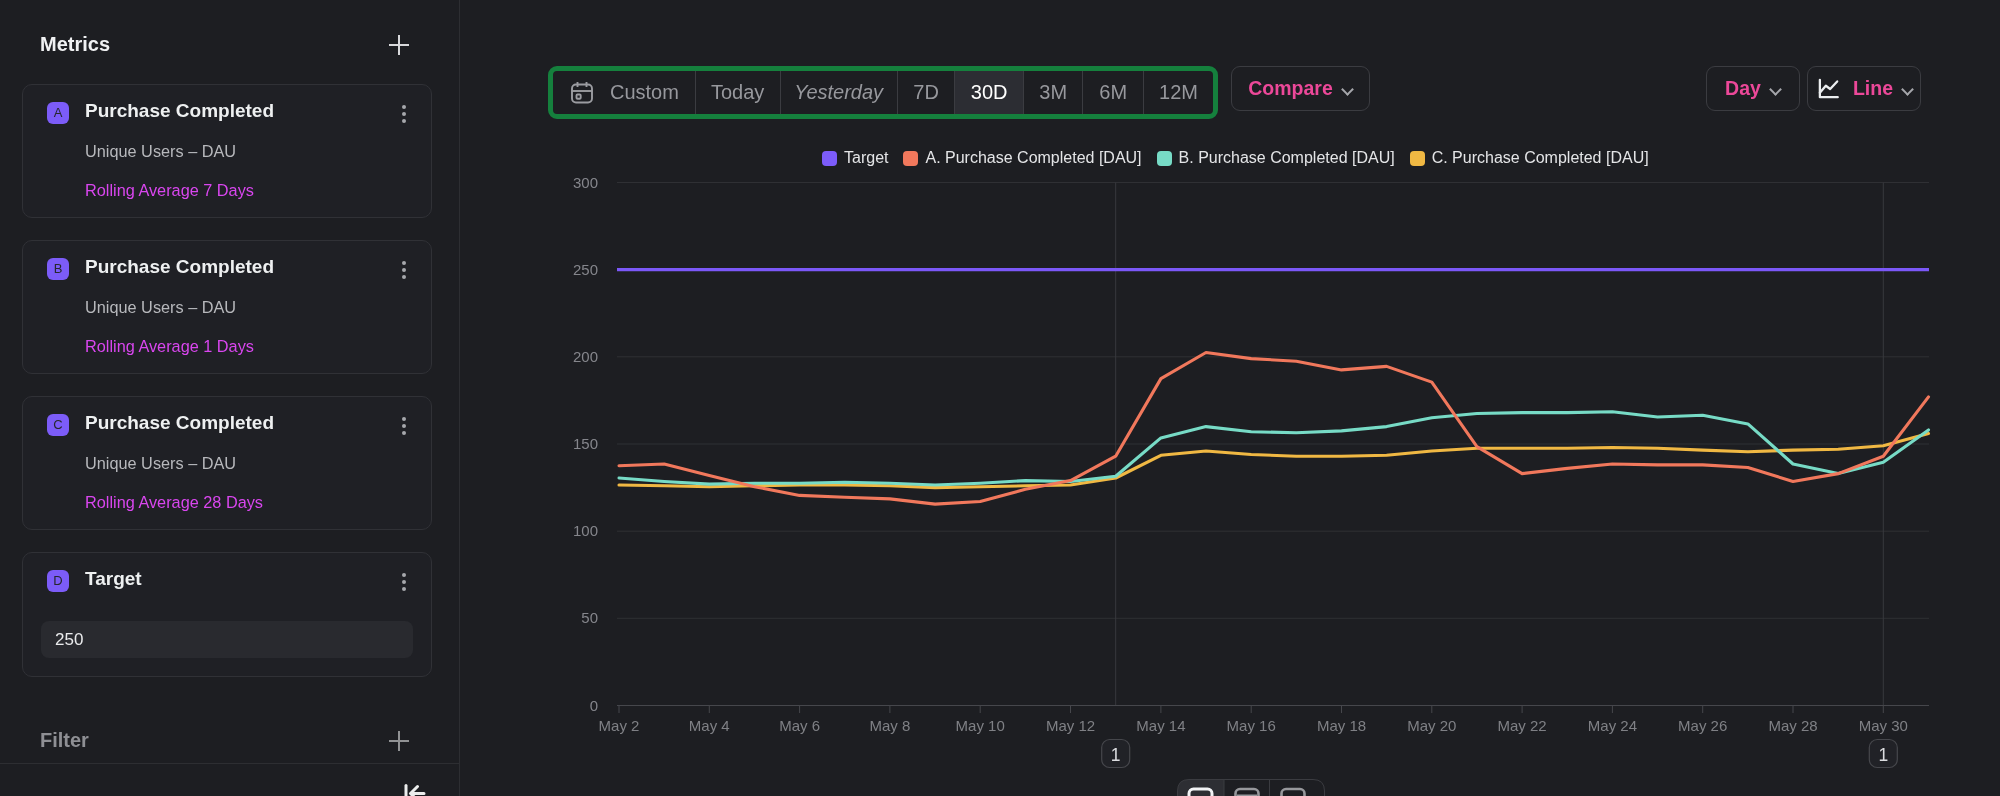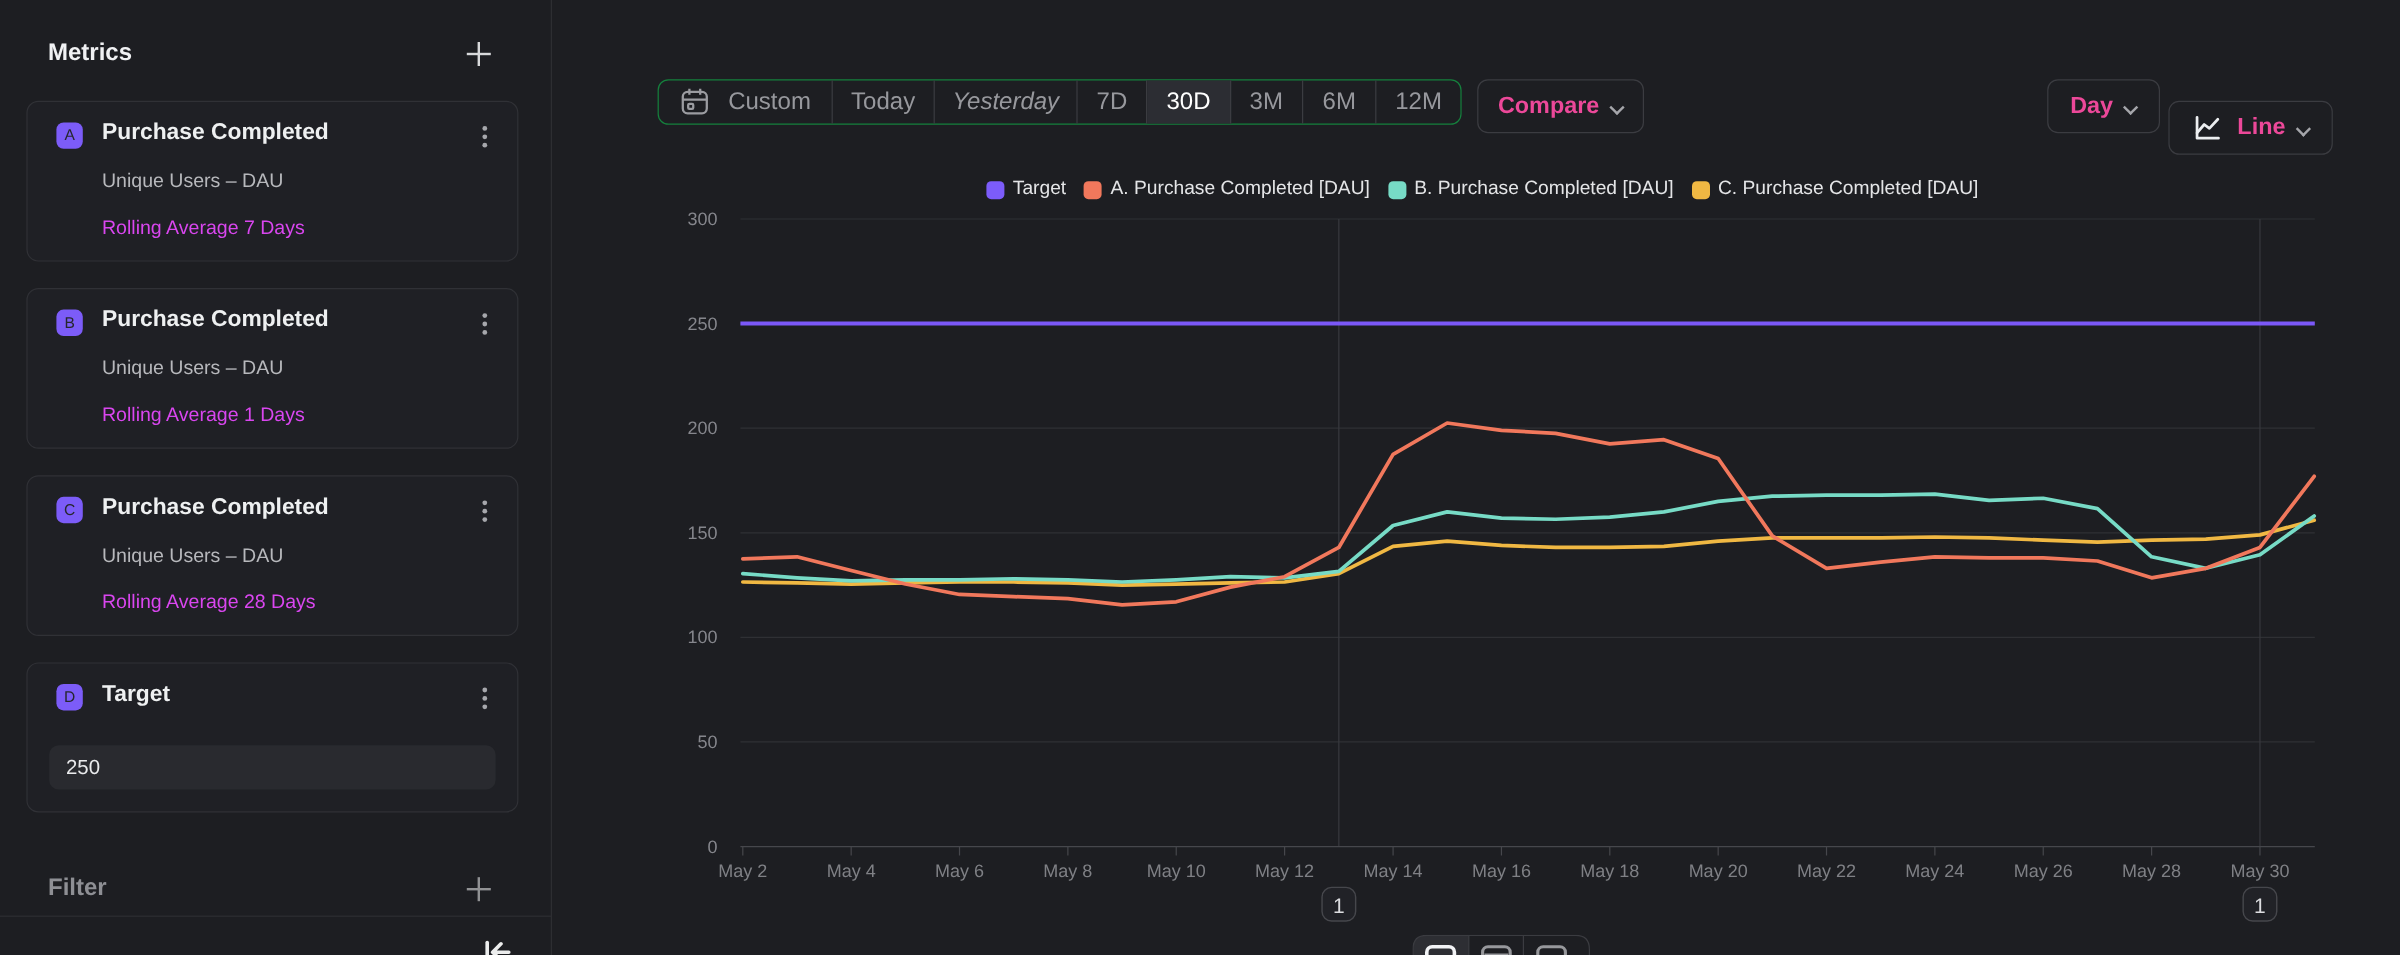--- a/index.html
+++ b/index.html
@@ -18,21 +18,21 @@
 .csub1 { position:absolute; left:62px; top:56px; font-size:16.3px; color:#b7b8bc; line-height:21px; }
 .csub2 { position:absolute; left:62px; top:95px; font-size:16.3px; color:#d946ef; line-height:21px; }
 .kebab { position:absolute; left:377px; top:19px; width:8px; height:22px; }
 .kebab i { position:absolute; left:2px; width:4.2px; height:4.2px; border-radius:50%; background:#a6a7ac; }
 .kebab i:nth-child(1) { top:0.5px; } .kebab i:nth-child(2) { top:7.5px; } .kebab i:nth-child(3) { top:14.5px; }
 .tinput { position:absolute; left:18px; top:68px; width:372px; height:37px; background:#292a2f; border-radius:8px; color:#e9eaec; font-size:17px; line-height:37px; padding-left:14px; }
 .sfilter { position:absolute; left:40px; top:729px; font-size:20px; font-weight:700; color:#8e8f94; }
 .sdivider { position:absolute; left:0; top:763px; width:460px; height:1px; background:#2d2e32; }
 
 .btn { position:absolute; top:66px; height:45px; border:1px solid #3b3c41; border-radius:9px; display:flex; align-items:center; justify-content:center; color:#ec4899; font-size:19.5px; font-weight:700; }
-.seg { position:absolute; left:548px; top:66px; width:670px; height:38px; border:1px solid #15803d; border-radius:9px; display:flex; }
+.seg { position:absolute; left:548px; top:66px; width:670px; height:53px; border:5px solid #15803d; border-radius:9px; display:flex; }
 .seg > div { height:100%; border-right:1px solid #3b3c41; display:flex; align-items:center; justify-content:center; color:#97989d; font-size:20px; }
 .seg > div:last-child { border-right:none; }
 .seg .on { background:#2c2d33; color:#ffffff; font-weight:400; }
 .chev { display:inline-block; width:10px; height:10px; margin-left:10px; position:relative; top:-2px; }
 .chev::before { content:""; position:absolute; left:0; top:3px; width:7px; height:7px; border-right:2px solid #a5a6ab; border-bottom:2px solid #a5a6ab; transform:rotate(45deg); }
 
 .legend { position:absolute; left:822px; top:149px; display:flex; align-items:center; font-size:16px; color:#e4e5e7; }
 .sw { width:15px; height:15px; border-radius:4px; margin-right:7px; }
 .legend .it { display:flex; align-items:center; margin-right:15px; }
 .axlab { font-size:15px; fill:#85868c; font-family:"Liberation Sans",sans-serif; }
@@ -170,21 +170,21 @@
     <div style="width:86px;">Today</div>
     <div style="width:119px;font-style:italic;">Yesterday</div>
     <div style="width:58.5px;">7D</div>
     <div class="on" style="width:69.5px;">30D</div>
     <div style="width:60.5px;">3M</div>
     <div style="width:61.5px;">6M</div>
     <div style="width:70px;">12M</div>
   </div>
   <div class="btn" style="left:1231px; width:139px;">Compare<span class="chev"></span></div>
   <div class="btn" style="left:1706px; width:94px;">Day<span class="chev"></span></div>
-  <div class="btn" style="left:1807px; width:137px;margin-top:18px;">
+  <div class="btn" style="left:1807px; width:114px;">
     <svg width="26" height="26" viewBox="0 0 24 24" fill="none" stroke="#eceef0" stroke-width="2.1" stroke-linecap="round" stroke-linejoin="round" style="margin-right:12px;">
       <path d="M4.5 3.5 L4.5 19.5 L21 19.5"></path>
         <path d="M4.5 15.5 L10 9 L14 12 L20.5 5"></path>
     </svg>
     Line<span class="chev"></span></div>
 
   <div class="legend">
     <div class="it"><div class="sw" style="background:#7c5cfa;"></div>Target</div>
     <div class="it"><div class="sw" style="background:#f1785c;"></div>A. Purchase Completed [DAU]</div>
     <div class="it"><div class="sw" style="background:#77dbc6;"></div>B. Purchase Completed [DAU]</div>

